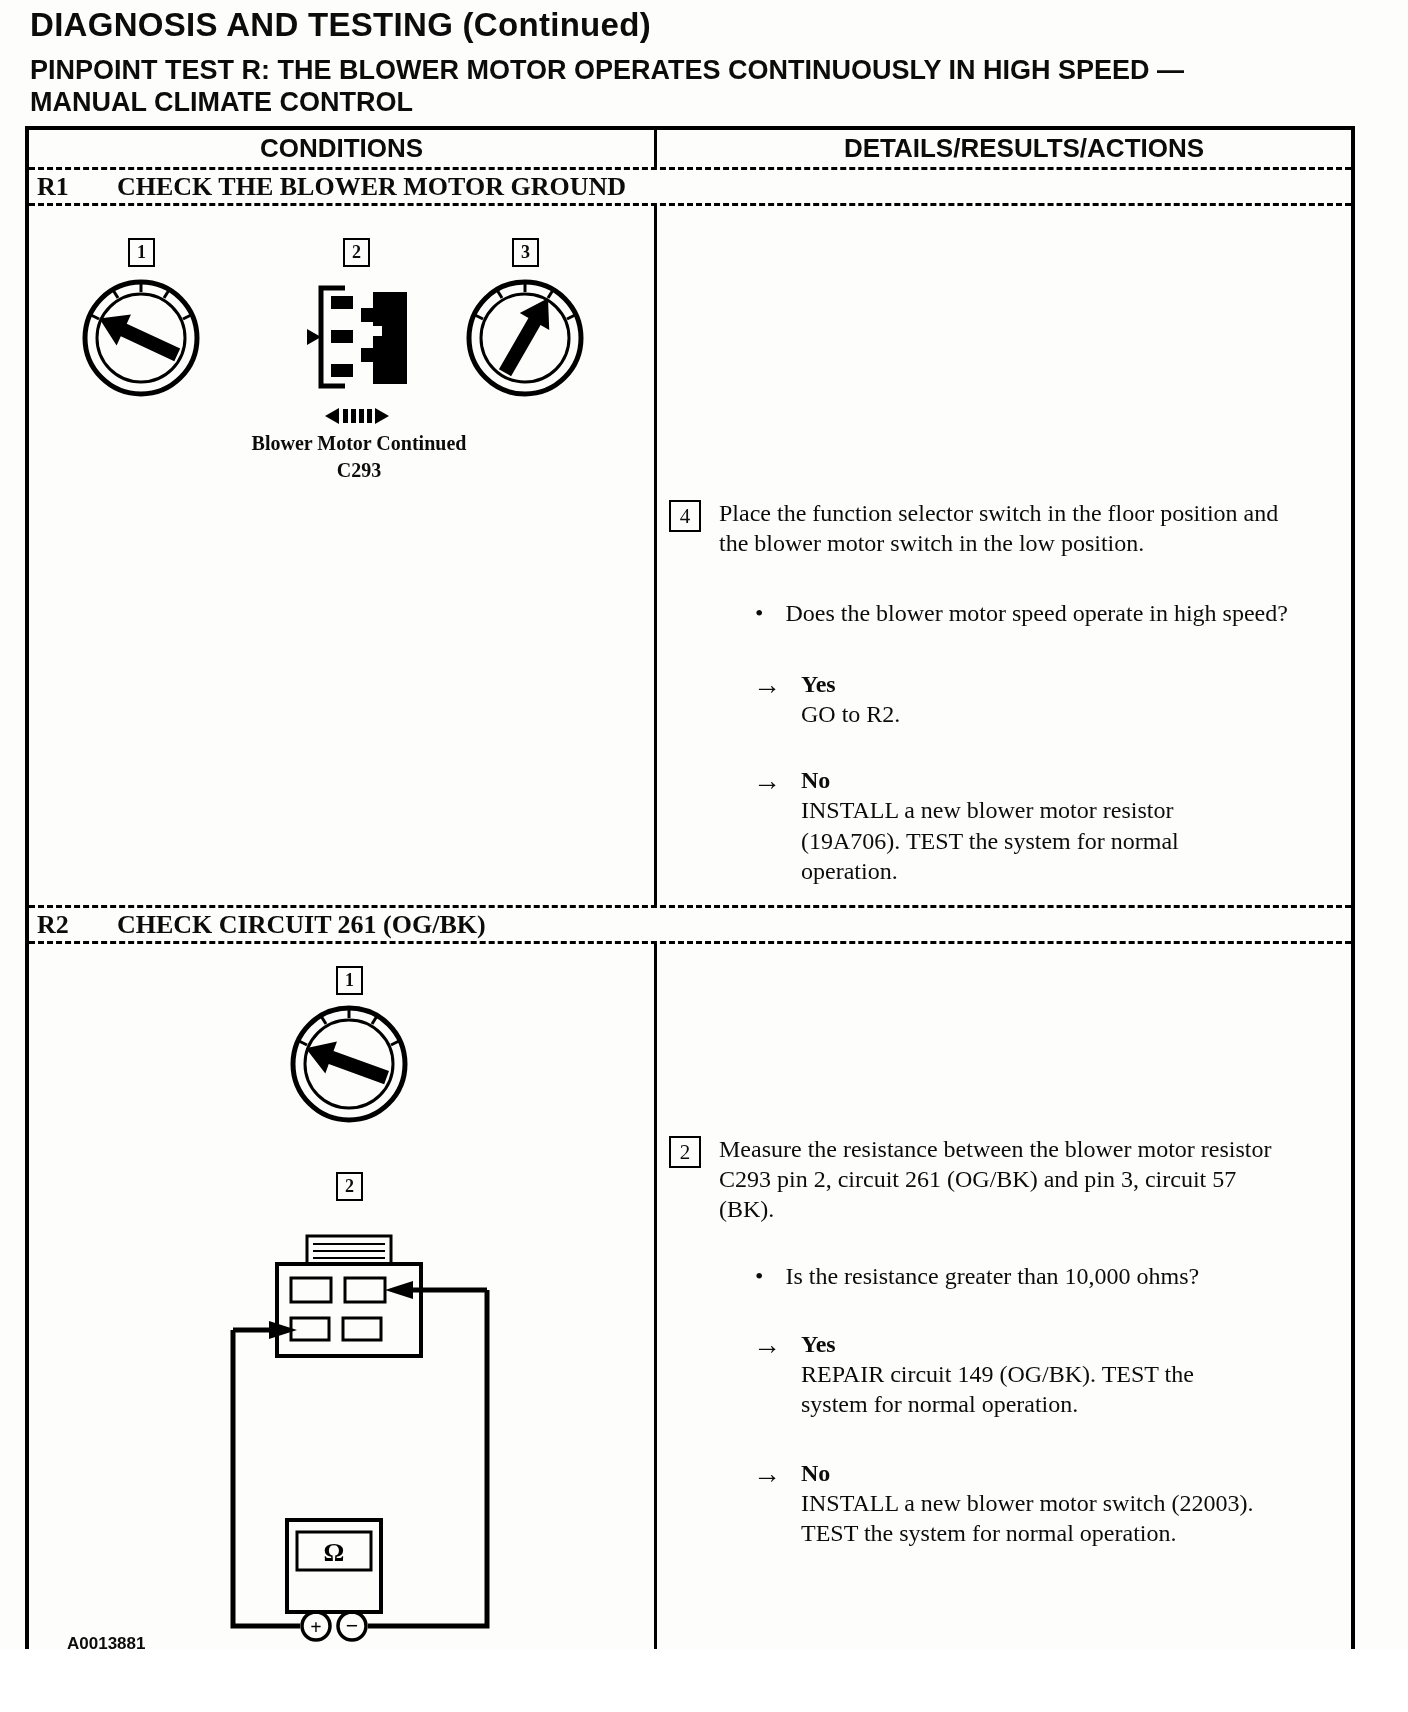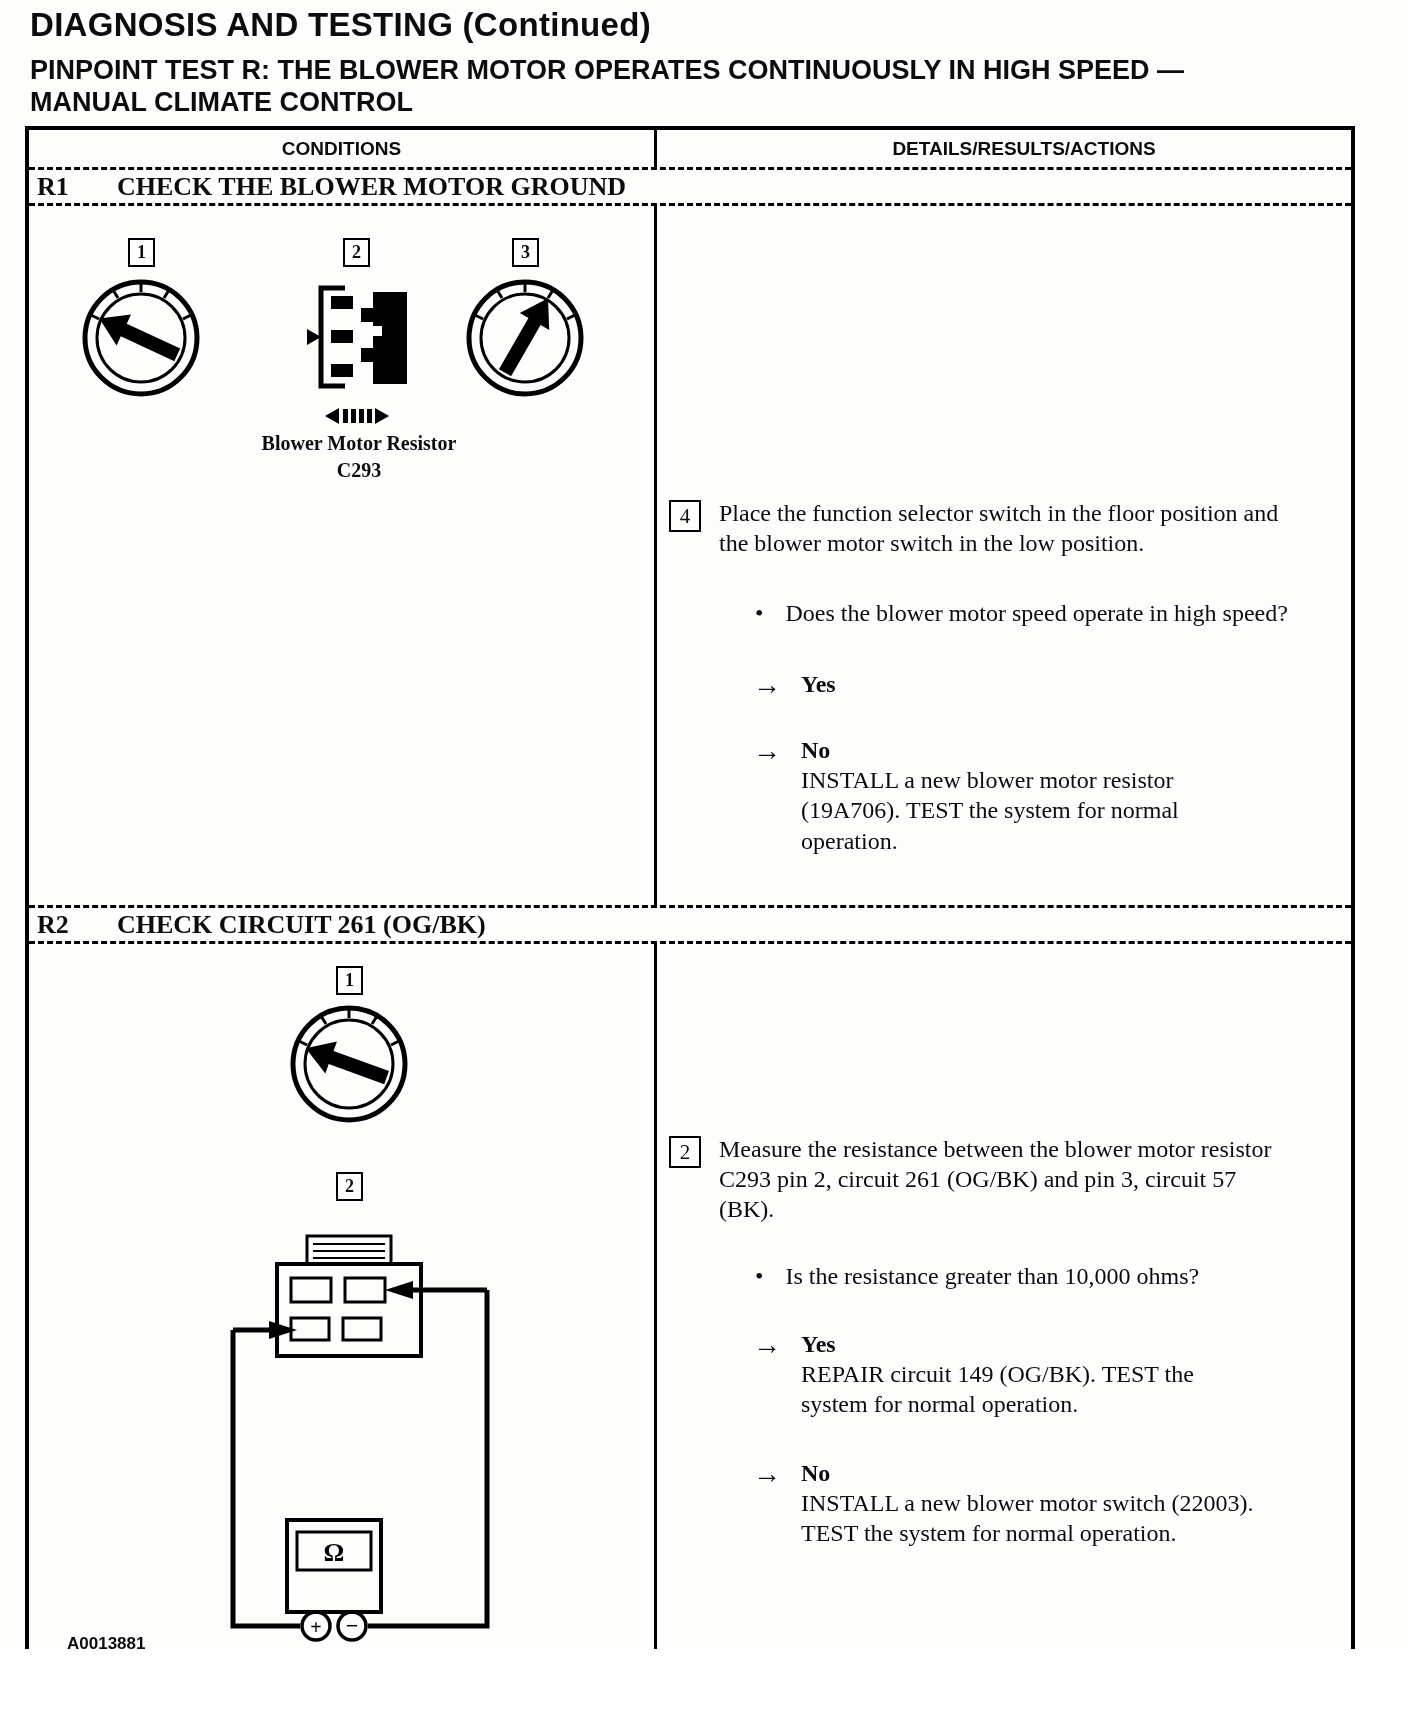--- a/index.html
+++ b/index.html
@@ -25,21 +25,21 @@
   }
   .ptable {
     position: absolute; left: 25px; top: 126px;
     width: 1330px; height: 1574px;
     border: 4px solid #000;
     display: flex; flex-direction: column;
   }
   .row { width: 100%; }
   .rule-b { border-bottom: 3px dashed #000; }
   .head { height: 40px; display: flex;
-    font-family: "Liberation Sans", sans-serif; font-weight: bold; font-size: 19px; }
+    font-family: "Liberation Sans", sans-serif; font-weight: bold; font-size: 26px; }
   .cell-left { width: 628px; border-right: 3px solid #000; }
   .cell-right { flex: 1; margin-left: 40px; }
   .head .hcell { display: flex; align-items: center; justify-content: center; }
   .steprow {
     height: 36px; display: flex; align-items: center;
     font-weight: bold; font-size: 26px; padding-left: 8px;
   }
   .steprow .sid { width: 80px; }
   .bodyrow { display: flex; }
   .r1body { height: 702px; }
@@ -149,39 +149,40 @@
           <line class="ink" x1="41" y1="24" x2="36" y2="16" stroke-width="3"></line>
           <line class="ink" x1="64" y1="18" x2="64" y2="9" stroke-width="3"></line>
           <line class="ink" x1="87" y1="24" x2="92" y2="16" stroke-width="3"></line>
           <line class="ink" x1="106" y1="45" x2="114" y2="41" stroke-width="3"></line>
           <g transform="rotate(120 64 64)">
             <polygon points="18,64 45,47 45,57 104,57 104,71 45,71 45,81" fill="#000"></polygon>
           </g>
         </svg>
 
         <div class="fig-caption">
-          <div>Blower Motor Resistor</div>
+          <div>Blower Motor Continued</div>
           <div>C293</div>
         </div>
       </div>
 
       <div class="detcell">
         <div class="stepblock" style="top:292px;">
           <div class="stepline">
             <div class="numbox">4</div>
             <div class="steptext">Place the function selector switch in the floor position and the blower motor switch in the low position.</div>
           </div>
           <div class="qline">
             <span class="bullet">•</span>
             <div class="qtext">Does the blower motor speed operate in high speed?</div>
           </div>
           <div class="result" style="margin-top:40px;">
             <span class="arrow">→</span>
             <div class="rbody">
               <div class="rlabel">Yes</div>
+              <div>GO to R2.</div>
             </div>
           </div>
           <div class="result" style="margin-top:36px;">
             <span class="arrow">→</span>
             <div class="rbody">
               <div class="rlabel">No</div>
               <div>INSTALL a new blower motor resistor (19A706). TEST the system for normal operation.</div>
             </div>
           </div>
         </div>

